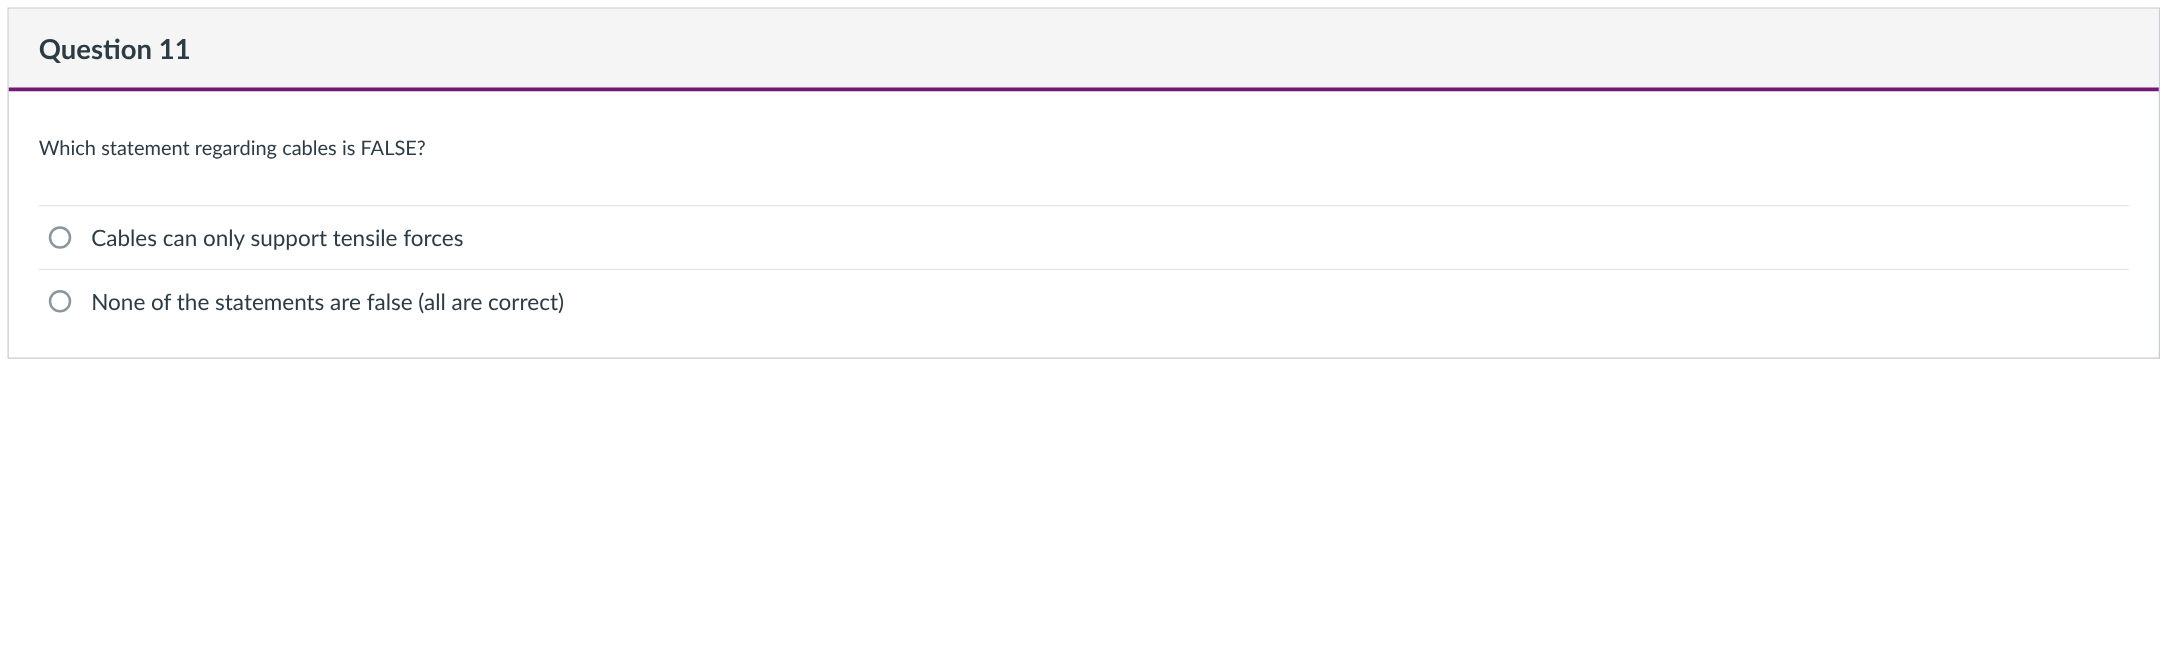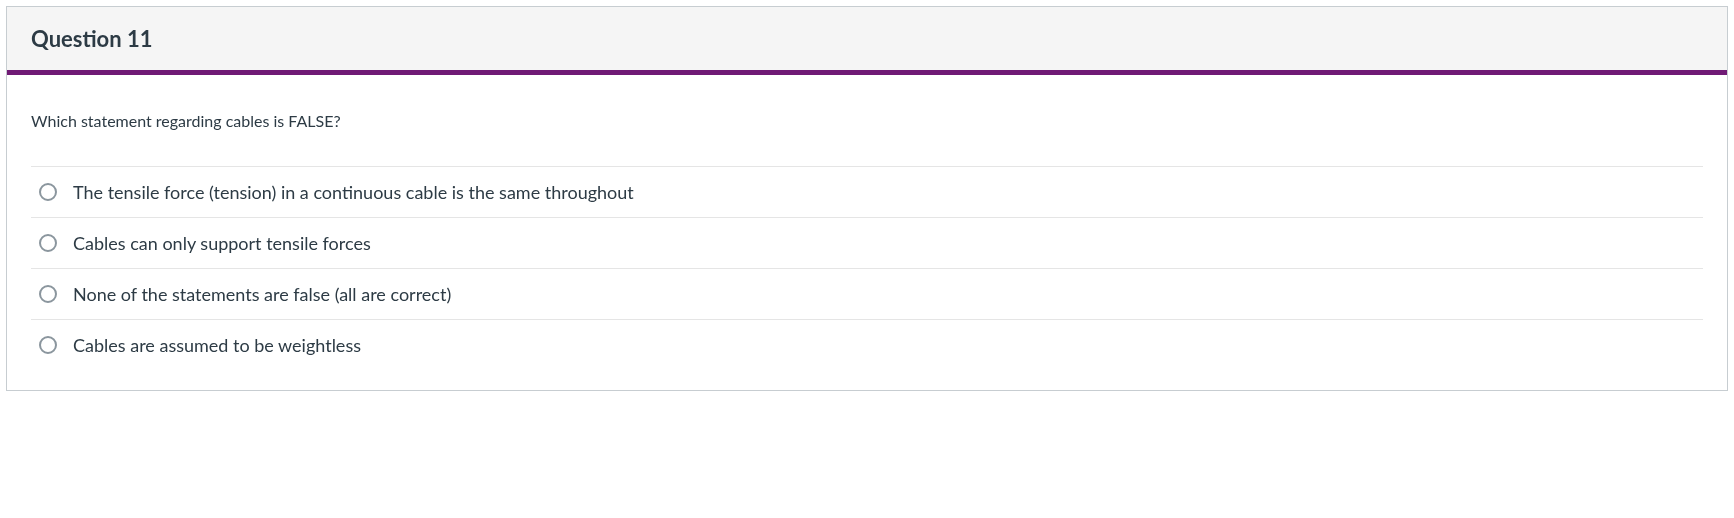--- a/index.html
+++ b/index.html
@@ -13,21 +13,21 @@
       color: #2d3b45;
       font-size: 18px;
     }
     .question-card {
       border: 1px solid #c7cdd1;
       margin: 6px;
       background: #ffffff;
     }
     .question-header {
       background: #f5f5f5;
-      border-bottom: 5px solid #701a75;
+      border-bottom: 3px solid #701a75;
       padding: 18px 24px;
     }
     .question-title {
       font-size: 22px;
       font-weight: 700;
       color: #2d3b45;
     }
     .question-body {
       padding: 0 24px 20px 24px;
     }
@@ -65,35 +65,27 @@
 <body>
 
 <div class="question-card">
   <div class="question-header">
     <div class="question-title">Question 11</div>
   </div>
   <div class="question-body">
     <div class="question-prompt">Which statement regarding cables is FALSE?</div>
     <div class="answer-list">
 
-      <label class="answer-row">
-        <span class="radio-circle"></span>
-        <span class="answer-text">The tensile force (tension) in a continuous cable is the same throughout</span>
-      </label>
 
       <label class="answer-row">
         <span class="radio-circle"></span>
         <span class="answer-text">Cables can only support tensile forces</span>
       </label>
 
       <label class="answer-row">
         <span class="radio-circle"></span>
         <span class="answer-text">None of the statements are false (all are correct)</span>
       </label>
 
-      <label class="answer-row">
-        <span class="radio-circle"></span>
-        <span class="answer-text">Cables are assumed to be weightless</span>
-      </label>
 
     </div>
   </div>
 </div>
 
 </body></html>

